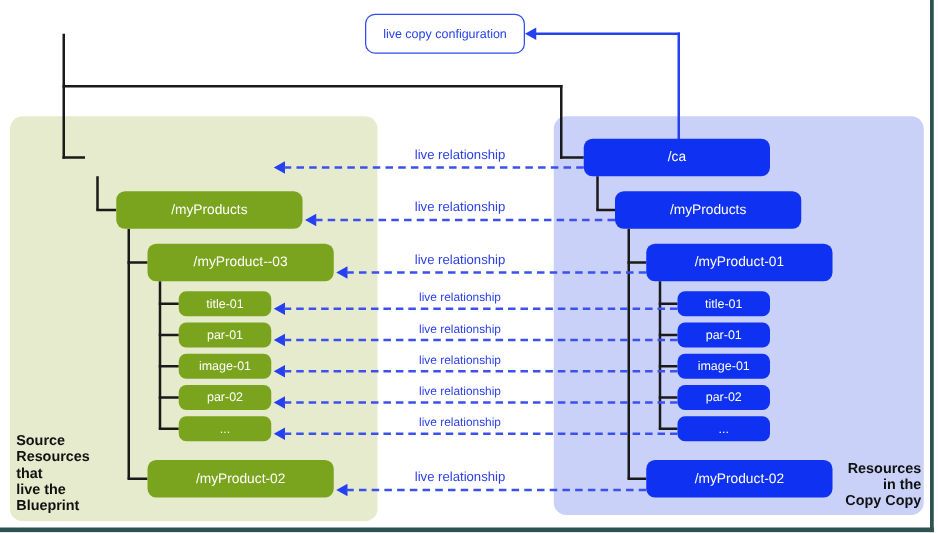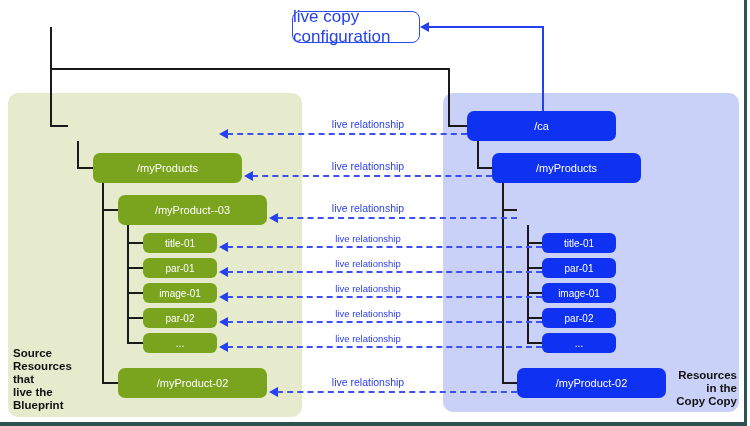--- a/index.html
+++ b/index.html
@@ -27,22 +27,22 @@
   .rel-small{font-size:9.5px;}
   
   .node{position:absolute;color:#ffffff;display:flex;align-items:center;justify-content:center;
         z-index:4;white-space:nowrap;}
   .node.big{width:149px;height:30px;border-radius:7px;font-size:11px;}
   .node.small{width:74px;height:20px;border-radius:6px;font-size:10px;}
   .node.green{background:#7aa41e;}
   .node.blue{background:#0f31f2;}
   
   .config-box{position:absolute;left:292px;top:11px;width:126px;height:30px;background:#fff;
-              border:1.5px solid #2f4cf0;border-radius:8px;color:#2442ee;font-size:17px;
-              display:flex;align-items:center;justify-content:center;z-index:4;}
+              border:1.5px solid #2f4cf0;border-radius:8px;color:#2442ee;font-size:10px;
+              display:flex;align-items:center;justify-content:center;z-index:4;text-align:center;}
   
   .caption{position:absolute;font-weight:bold;color:#111;font-size:11.5px;line-height:13px;z-index:4;}
   .caption span{display:block;}
   .caption-left{left:13px;top:347px;}
   .caption-right{right:13px;top:369px;text-align:right;}
 </style>
 </head>
 <body>
 
 <div id="stage">
@@ -131,20 +131,21 @@
   <div class="node big green" style="left:118px;top:195px;">/myProduct--03</div>
   <div class="node small green" style="left:143px;top:233px;">title-01</div>
   <div class="node small green" style="left:143px;top:258px;">par-01</div>
   <div class="node small green" style="left:143px;top:283px;">image-01</div>
   <div class="node small green" style="left:143px;top:308px;">par-02</div>
   <div class="node small green" style="left:143px;top:333px;">...</div>
   <div class="node big green" style="left:118px;top:368px;">/myProduct-02</div>
 
   <div class="node big blue" style="left:467px;top:111px;">/ca</div>
   <div class="node big blue" style="left:492px;top:153px;">/myProducts</div>
+  <div class="node big blue" style="left:517px;top:195px;">/myProduct-01</div>
   <div class="node small blue" style="left:542px;top:233px;">title-01</div>
   <div class="node small blue" style="left:542px;top:258px;">par-01</div>
   <div class="node small blue" style="left:542px;top:283px;">image-01</div>
   <div class="node small blue" style="left:542px;top:308px;">par-02</div>
   <div class="node small blue" style="left:542px;top:333px;">...</div>
   <div class="node big blue" style="left:517px;top:368px;">/myProduct-02</div>
 
   <div class="caption caption-left">
     <span>Source</span>
     <span>Resources</span>

